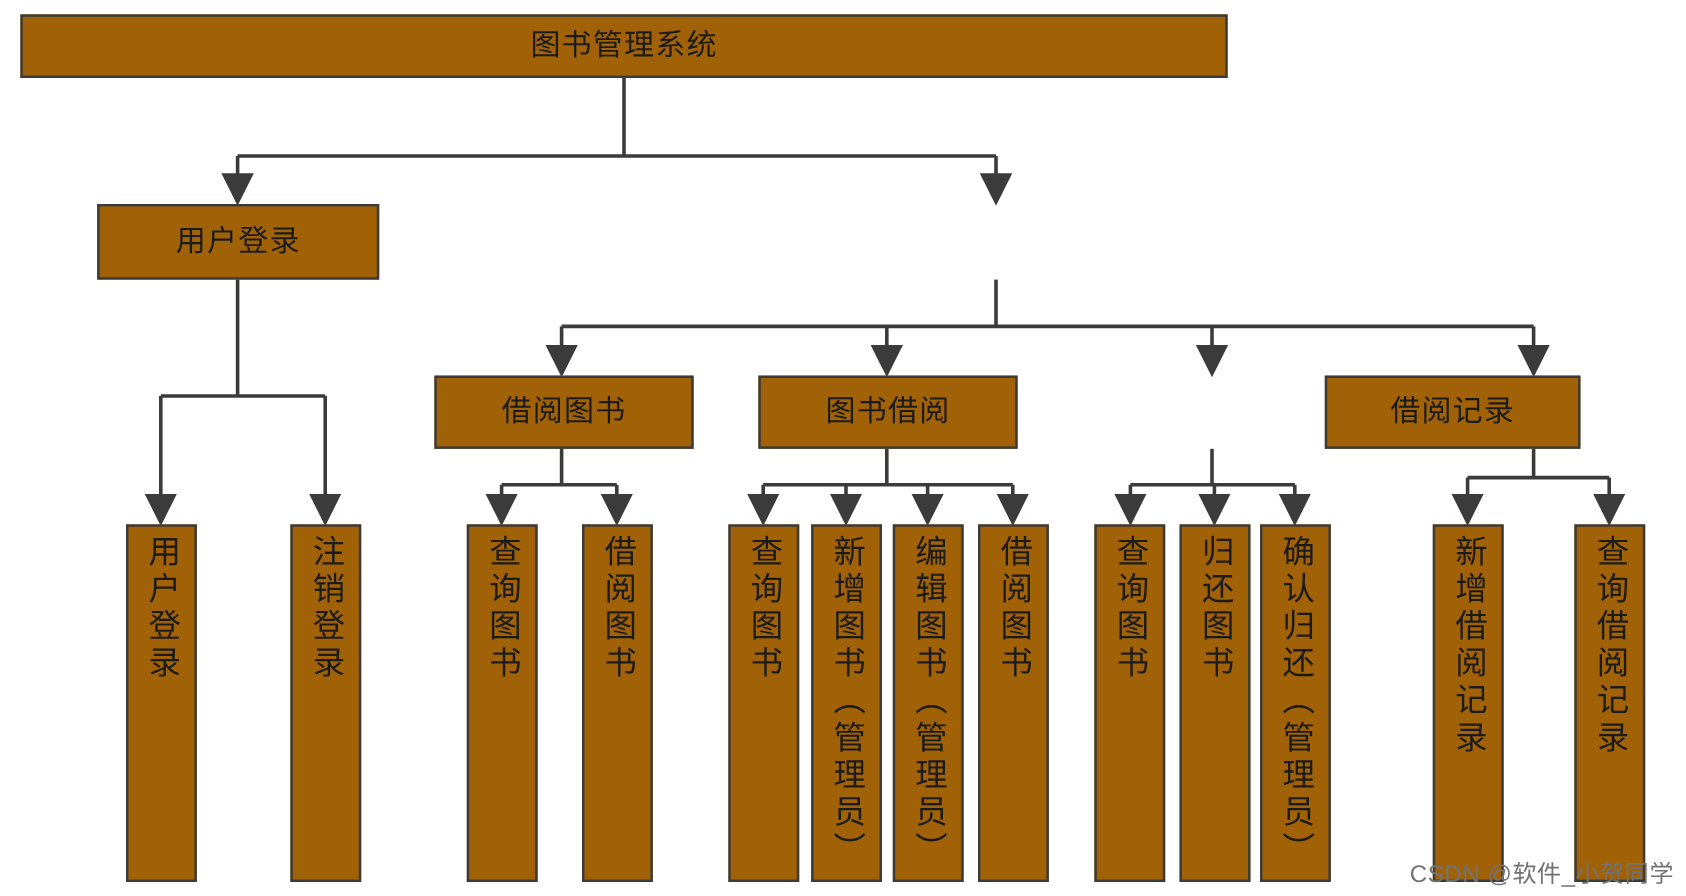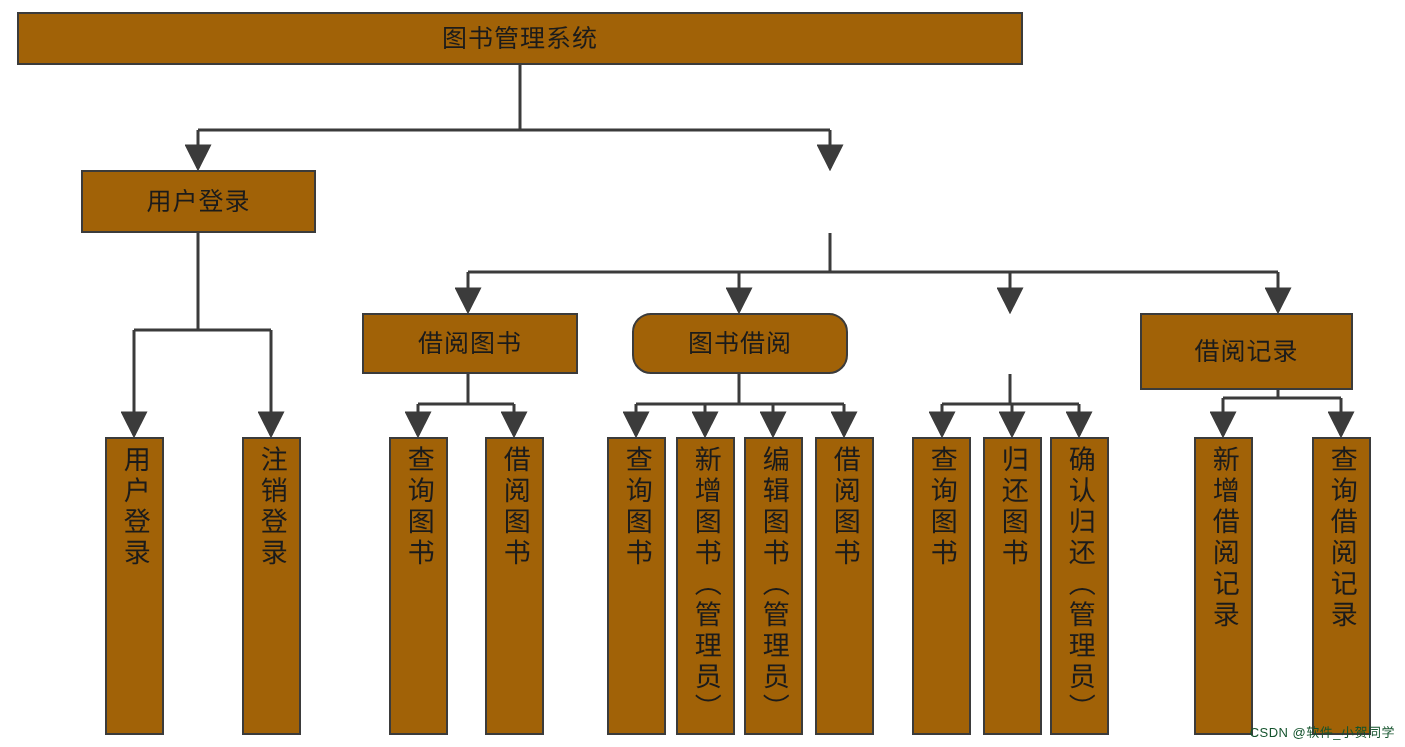--- a/index.html
+++ b/index.html
@@ -57,22 +57,22 @@
     text-orientation:upright;
     font-size:27px;
     line-height:1.05;
     letter-spacing:4px;
     white-space:nowrap;
   }
   #watermark{
     position:absolute;
     right:10px;
     bottom:6px;
-    font-size:13px;
-    color:#14532d;
+    font-size:20px;
+    color:#737373;
     letter-spacing:0.5px;
     white-space:nowrap;
     pointer-events:none;
   }
 </style>
 </head>
 <body>
 
 <div id="diagram-root">
 
@@ -132,26 +132,26 @@
 
   <div class="node horiz" style="left:81px;top:170px;width:235px;height:63px;">
     <span class="label">用户登录</span>
   </div>
 
 
   <div class="node horiz" style="left:362px;top:313px;width:216px;height:61px;">
     <span class="label">借阅图书</span>
   </div>
 
-  <div class="node horiz" style="left:632px;top:313px;width:216px;height:61px;border-radius:19px;">
+  <div class="node horiz" style="left:632px;top:313px;width:216px;height:61px;">
     <span class="label">图书借阅</span>
   </div>
 
 
-  <div class="node horiz" style="left:1140px;top:313px;width:213px;height:77px;justify-content:center;">
+  <div class="node horiz" style="left:1104px;top:313px;width:213px;height:61px;justify-content:center;">
     <span class="label">借阅记录</span>
   </div>
 
   <div class="node vert" style="left:105px;top:437px;width:59px;height:298px;">
     <span class="label">用户登录</span>
   </div>
 
   <div class="node vert" style="left:242px;top:437px;width:59px;height:298px;">
     <span class="label">注销登录</span>
   </div>

